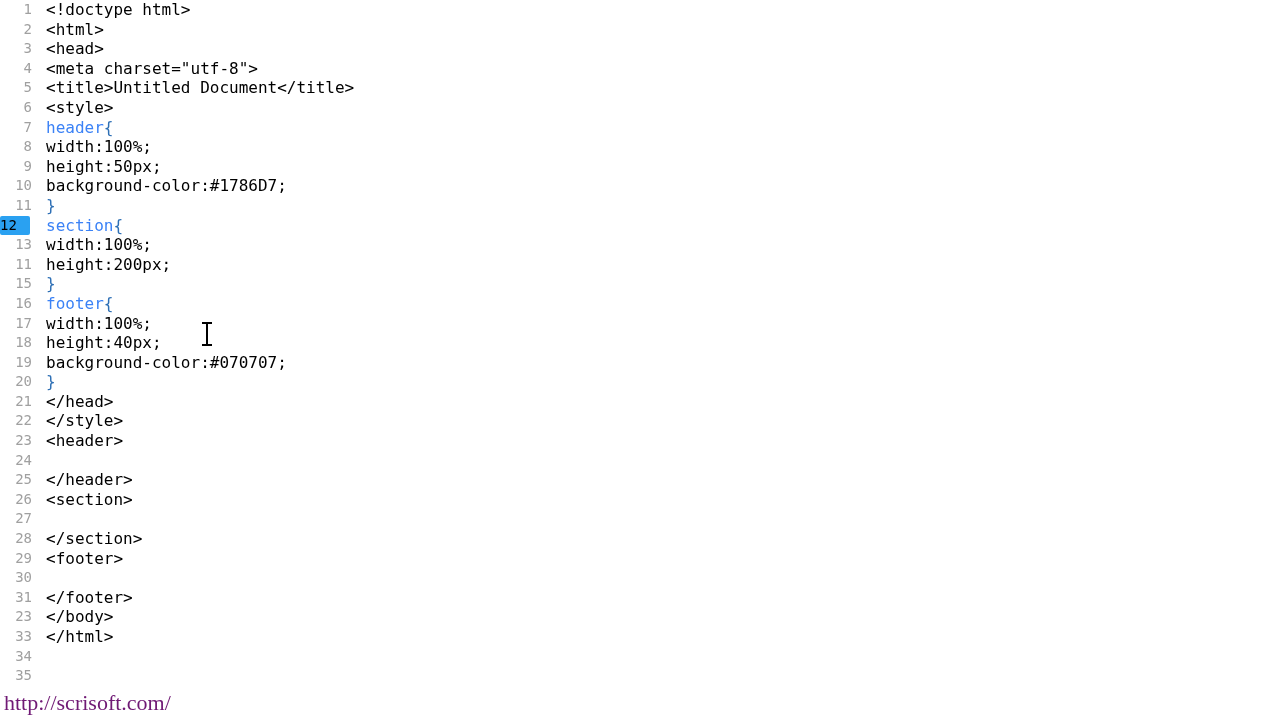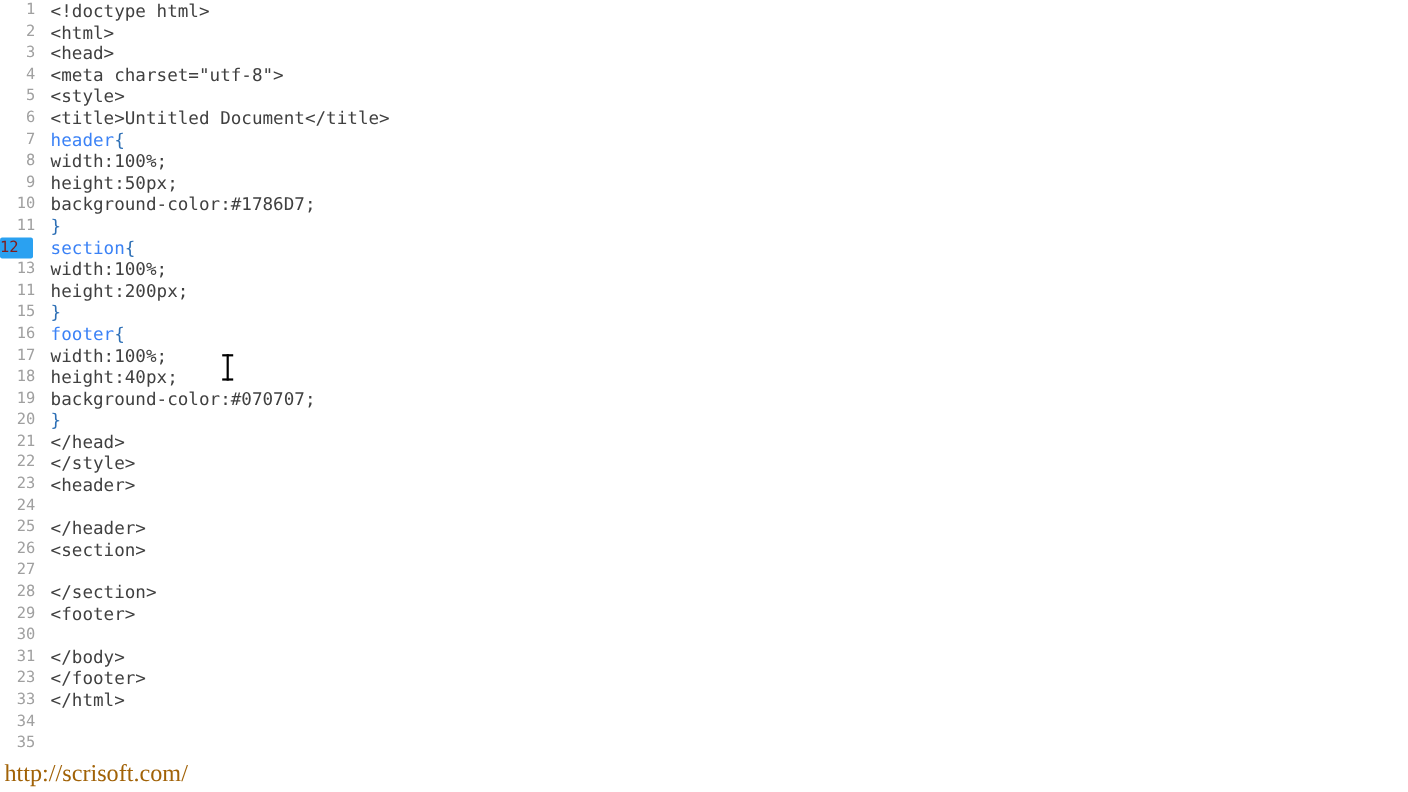--- a/index.html
+++ b/index.html
@@ -1,29 +1,29 @@
 <!DOCTYPE html>
 <html><head>
 <meta charset="utf-8">
 <style>
   *{box-sizing:border-box}
   body{margin:0;width:1280px;height:720px;background:#fff;font-family:Consolas,Menlo,monospace;font-size:16px;position:relative}
   .editor{display:flex;height:688px;overflow:hidden}
   .gutter{width:38px;background:#fff;text-align:right;color:#a0a0a0;padding-right:6px;font-size:14px;flex-shrink:0}
   .gutter div{height:19.6px;line-height:19.6px}
-  .gutter .hl{background:#2aa1f1;color:#7f1d1d;border-radius:2px;padding-right:20px;margin-right:2px}
+  .gutter .hl{background:#2aa1f1;color:#000000;border-radius:2px;padding-right:20px;margin-right:2px}
   .code{flex:1;color:#606060;font-size:16px;position:relative}
   .code div{height:19.6px;line-height:19.6px;white-space:pre;padding-left:8px}
   .pink{color:#3b82f6}
   .blue{color:#2d6fb5}
-  .gray{color:#404040}
+  .gray{color:#000000}
   .caret{position:absolute;width:2px;height:24px;background:#000}
   .caret::before,.caret::after{content:"";position:absolute;left:-4px;width:10px;height:2px;background:#000}
   .caret::before{top:0}.caret::after{bottom:0}
-  .url{position:absolute;left:4px;bottom:4px;font-family:"Comic Sans MS","Segoe Script",cursive;font-size:22px;color:#a16207}
+  .url{position:absolute;left:4px;bottom:4px;font-family:"Comic Sans MS","Segoe Script",cursive;font-size:22px;color:#701a75}
 </style>
 </head>
 <body>
 
 <div class="editor">
   <div class="gutter" id="gutter">
       <div>1</div>
       <div>2</div>
       <div>3</div>
       <div>4</div>
@@ -58,22 +58,22 @@
       <div>33</div>
       <div>34</div>
       <div>35</div>
     </div>
   <div class="code" id="code">
     <span class="caret" id="caret" style="left: 168px; top: 322px;"></span>
   <div><span class="gray">&lt;!doctype html&gt;</span></div>
       <div><span class="gray">&lt;html&gt;</span></div>
       <div><span class="gray">&lt;head&gt;</span></div>
       <div><span class="gray">&lt;meta charset="utf-8"&gt;</span></div>
+      <div><span class="gray">&lt;title&gt;Untitled Document&lt;/title&gt;</span></div>
       <div><span class="gray">&lt;style&gt;</span></div>
-      <div><span class="gray">&lt;title&gt;Untitled Document&lt;/title&gt;</span></div>
       <div><span class="pink">header</span><span class="blue">{</span></div>
       <div><span class="gray">width:100%;</span></div>
       <div><span class="gray">height:50px;</span></div>
       <div><span class="gray">background-color:#1786D7;</span></div>
       <div><span class="blue">}</span></div>
       <div><span class="pink">section</span><span class="blue">{</span></div>
       <div><span class="gray">width:100%;</span></div>
       <div><span class="gray">height:200px;</span></div>
       <div><span class="blue">}</span></div>
       <div><span class="pink">footer</span><span class="blue">{</span></div>
@@ -84,19 +84,19 @@
       <div><span class="gray">&lt;/head&gt;</span></div>
       <div><span class="gray">&lt;/style&gt;</span></div>
       <div><span class="gray">&lt;header&gt;</span></div>
       <div><span class="gray"></span></div>
       <div><span class="gray">&lt;/header&gt;</span></div>
       <div><span class="gray">&lt;section&gt;</span></div>
       <div><span class="gray"></span></div>
       <div><span class="gray">&lt;/section&gt;</span></div>
       <div><span class="gray">&lt;footer&gt;</span></div>
       <div><span class="gray"></span></div>
+      <div><span class="gray">&lt;/footer&gt;</span></div>
       <div><span class="gray">&lt;/body&gt;</span></div>
-      <div><span class="gray">&lt;/footer&gt;</span></div>
       <div><span class="gray">&lt;/html&gt;</span></div>
       <div><span class="gray"></span></div>
     </div>
 </div>
 <div class="url">http://scrisoft.com/</div>
 
 </body></html>

